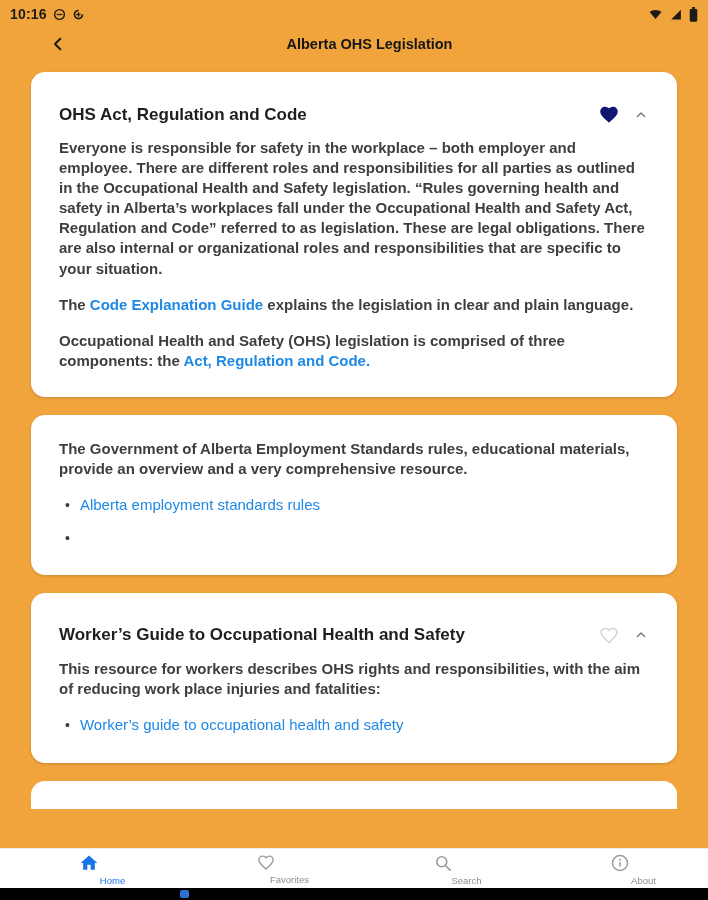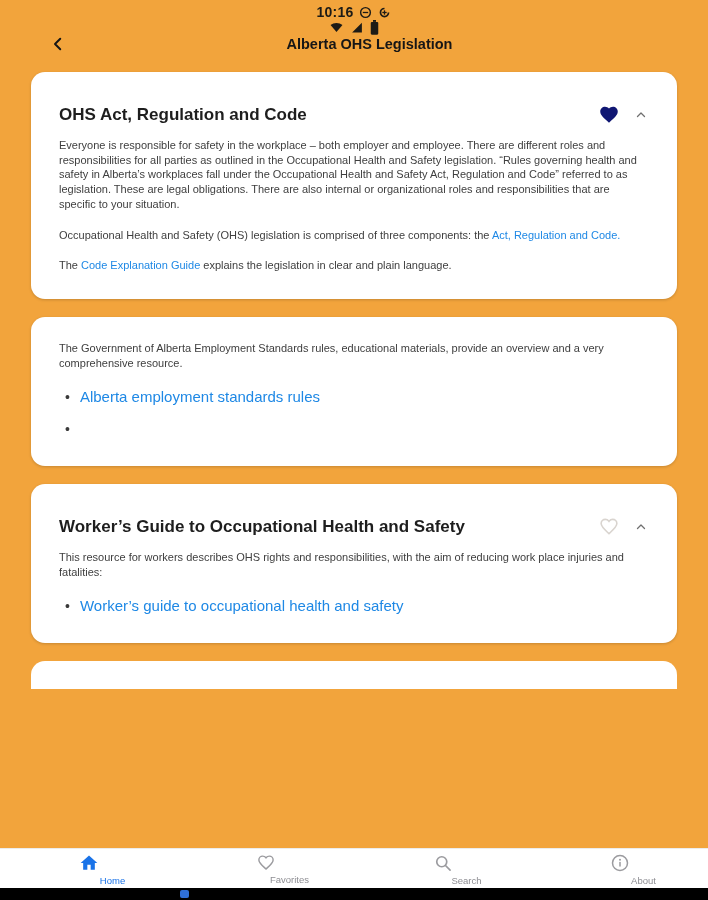--- a/index.html
+++ b/index.html
@@ -15,21 +15,20 @@
   }
 
   
   .status-bar {
     height: 24px;
     display: flex;
     justify-content: space-between;
     align-items: center;
     padding: 4px 10px 0 10px;
     color: #1d1b16;
-    flex-direction: column;
   }
   .sb-left, .sb-right { display: flex; align-items: center; gap: 6px; }
   .sb-time { font-size: 14px; font-weight: bold; letter-spacing: .2px; }
   .sb-icon svg { display: block; }
 
   
   .app-header {
     position: relative;
     height: 40px;
     display: flex;
@@ -76,23 +75,24 @@
     margin: 0;
     font-size: 17px;
     font-weight: bold;
     color: #1e1e1e;
   }
   .card-actions { display: flex; align-items: center; gap: 12px; }
   .icon-btn { background: transparent; border: none; padding: 0; cursor: pointer; line-height: 0; }
 
   .para {
     margin: 0 0 16px 0;
-    font-size: 11px;
+    font-size: 15px;
     line-height: 1.34;
     color: #3e3e3e;
+    font-weight: bold;
   }
   .para:last-child { margin-bottom: 0; }
   .link { color: #1E88E5; cursor: pointer; text-decoration: none; }
 
   .bullets { list-style: none; margin: 2px 0 0 0; padding: 0 0 0 6px; }
   .bullets li {
     display: flex;
     align-items: baseline;
     margin-bottom: 14px;
     font-size: 15px;
@@ -218,22 +218,22 @@
           <button class="icon-btn">
             <span>
               <svg width="16" height="14" viewBox="0 0 24 24">
                   <polyline points="6 14.5 12 8.5 18 14.5" fill="none" stroke="#6f6f6f" stroke-width="2.2" stroke-linecap="round" stroke-linejoin="round"></polyline>
                 </svg>
             </span>
           </button>
         </div>
       </div>
       <p class="para"><span>Everyone is responsible for safety in the workplace – both employer and employee. There are different roles and responsibilities for all parties as outlined in the Occupational Health and Safety legislation. “Rules governing health and safety in Alberta’s workplaces fall under the Occupational Health and Safety Act, Regulation and Code” referred to as legislation.  These are legal obligations. There are also internal or organizational roles and responsibilities that are specific to your situation.</span></p>
+      <p class="para"><span>The </span><span class="link">Code Explanation Guide</span><span> explains the legislation in clear and plain language.</span></p>
       <p class="para"><span>Occupational Health and Safety (OHS) legislation is comprised of three components: the </span><span class="link">Act, Regulation and Code.</span></p>
-      <p class="para"><span>The </span><span class="link">Code Explanation Guide</span><span> explains the legislation in clear and plain language.</span></p>
     </section>
 
     <section class="card">
       <p class="para"><span>The Government of Alberta Employment Standards rules, educational materials, provide an overview and a very comprehensive resource.</span></p>
       <ul class="bullets">
         <li>
             <span class="bullet-dot">•</span>
             <span class="link">Alberta employment standards rules</span>
           </li>
         <li>

